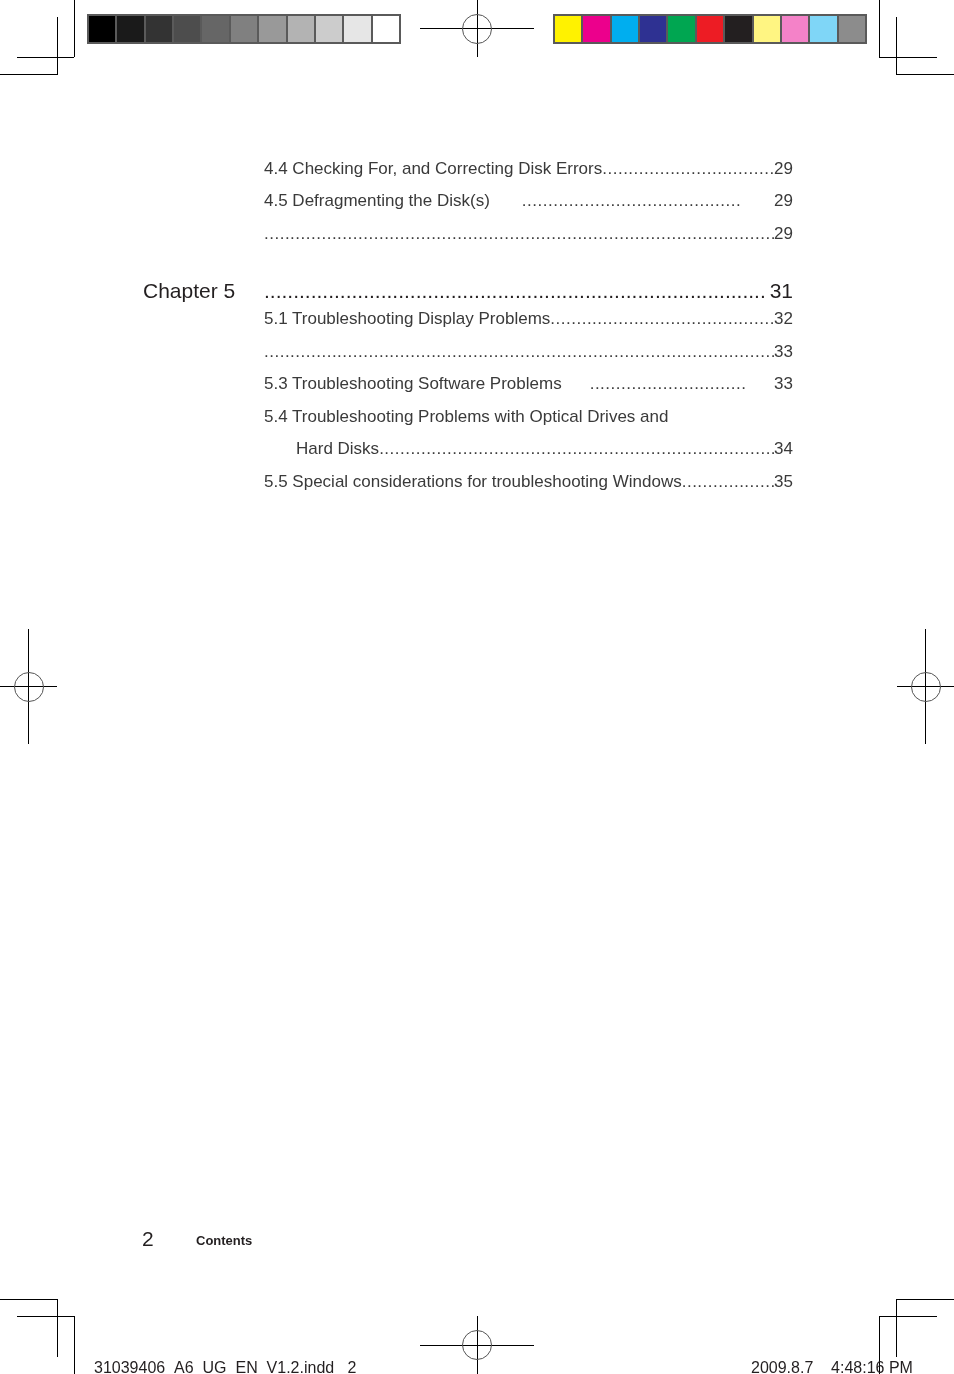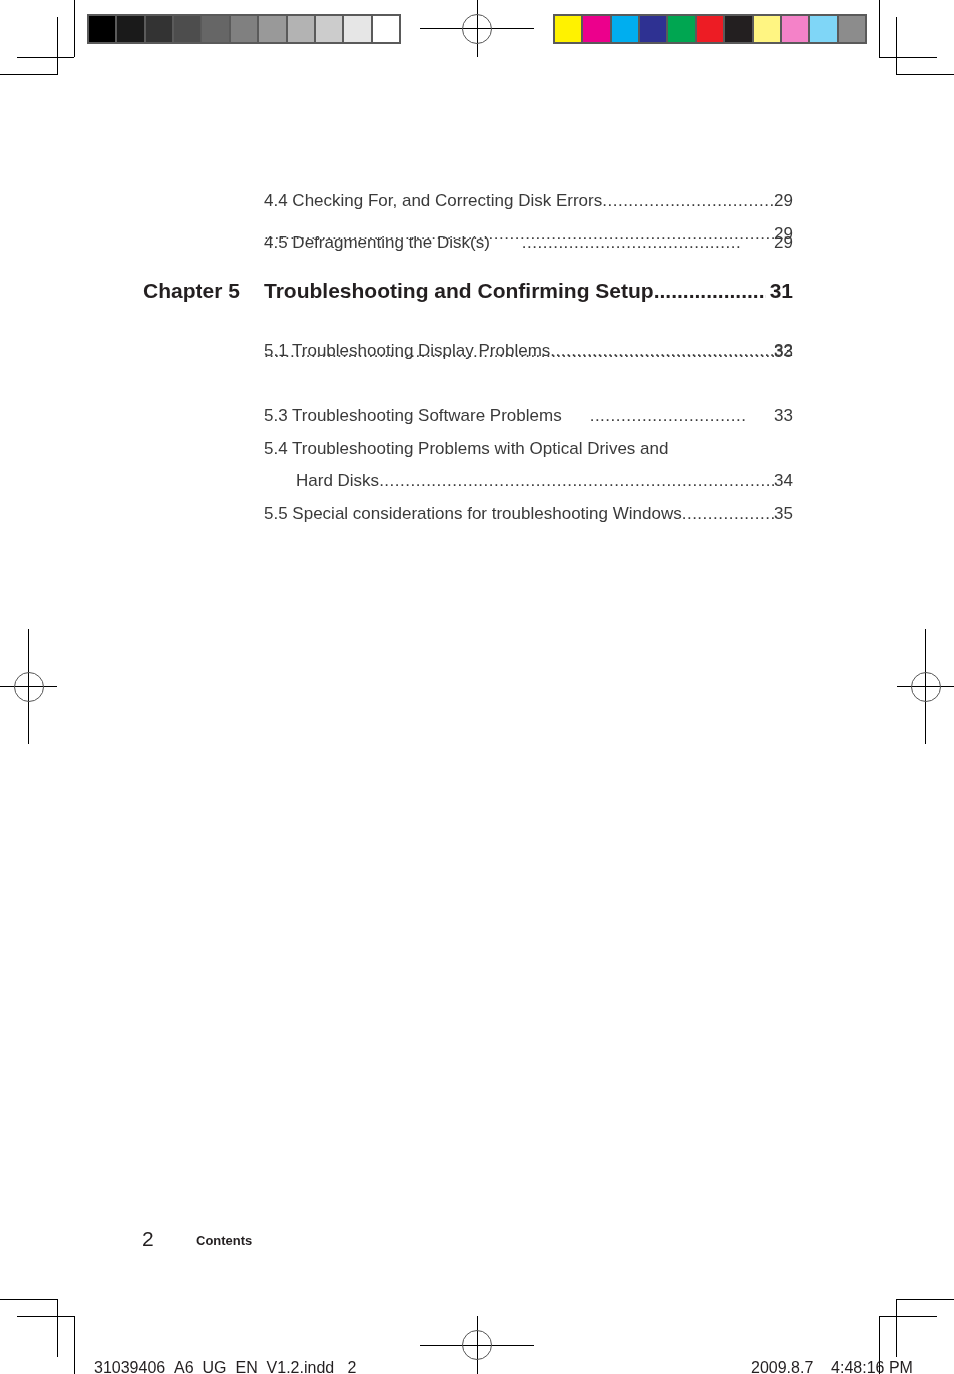--- a/index.html
+++ b/index.html
@@ -7,29 +7,29 @@
            font-family: "Liberation Sans", "DejaVu Sans", sans-serif; color: #231f20; }
     .line-h { position: absolute; height: 1px; background: #000; }
     .line-v { position: absolute; width: 1px; background: #000; }
     .reg-circle { position: absolute; border: 1px solid #555; border-radius: 50%; box-sizing: border-box; }
 
     .swatch-bar { position: absolute; display: flex; border: 2px solid #5a5a5a; background: #5a5a5a; box-sizing: border-box; height: 30px; gap: 2px; }
     .swatch { flex: 1 1 auto; height: 100%; }
 
     .toc-line { position: absolute; left: 264px; width: 529px; display: flex; align-items: baseline;
                 font-size: 17px; color: #3a3a3a; white-space: nowrap; overflow: hidden; font-weight: 300; }
-    .toc-line .t { flex: 0 0 auto; margin-top: 32px; }
+    .toc-line .t { flex: 0 0 auto; }
     .toc-line .dots { flex: 1 1 auto; overflow: hidden; white-space: nowrap; letter-spacing: 0.5px; }
     .toc-line .dots::before { content: "........................................................................................................................................................................................"; }
     .toc-line .p { flex: 0 0 auto; }
     .toc-line.indent { left: 296px; width: 497px; }
     .toc-line.nodots .dots::before { content: ""; }
 
     .chapter-row { position: absolute; left: 143px; width: 650px; top: 279px; display: flex; align-items: flex-start;
-                   font-size: 21px; font-weight: bold; color: #231f20; white-space: nowrap; }
+                   font-size: 21px; font-weight: normal; color: #231f20; white-space: nowrap; }
     .chapter-row .label { width: 121px; flex: 0 0 auto; }
     .chapter-row .t { flex: 0 0 auto; }
     .chapter-row .dots { flex: 1 1 auto; overflow: hidden; white-space: nowrap; }
     .chapter-row .dots::before { content: "...................................................................................................."; }
     .chapter-row .p { flex: 0 0 auto; padding-left: 4px; }
 
     .folio { position: absolute; left: 142px; top: 1227px; font-size: 21px; color: #231f20; font-weight: 300; }
     .running-head { position: absolute; left: 196px; top: 1233px; font-size: 13px; font-weight: bold; color: #231f20; }
     .slug { position: absolute; top: 1350px; font-size: 16px; color: #231f20; margin-top: 9px; }
   </style>
@@ -97,33 +97,32 @@
     <div class="swatch" style="background: rgb(244, 130, 200);"></div>
     <div class="swatch" style="background: rgb(127, 214, 247);"></div>
     <div class="swatch" style="background: rgb(140, 140, 140);"></div>
   </div>
 
 <div class="toc-line" style="top:159px;">
   <span class="t">4.4 Checking For, and Correcting Disk Errors </span>
   <span class="dots"></span>
   <span class="p">29</span>
 </div>
-<div class="toc-line" style="top:201px;gap:32px;">
+<div class="toc-line" style="top:191px;gap:32px;">
   <span class="t">4.5 Defragmenting the Disk(s)</span>
   <span class="dots"></span>
   <span class="p">29</span>
 </div>
 <div class="toc-line" style="top:224px;">
   <span class="dots"></span>
   <span class="p">29</span>
 </div>
 
 <div class="chapter-row">
   <span class="label">Chapter 5</span>
-  <span class="t">Troubleshooting and Confirming Setup</span>
   <span class="dots"></span>
   <span class="p">31</span>
 </div>
 
 <div class="toc-line" style="top:309px;">
   <span class="t">5.1 Troubleshooting Display Problems </span>
   <span class="dots"></span>
   <span class="p">32</span>
 </div>
 <div class="toc-line" style="top:342px;">

